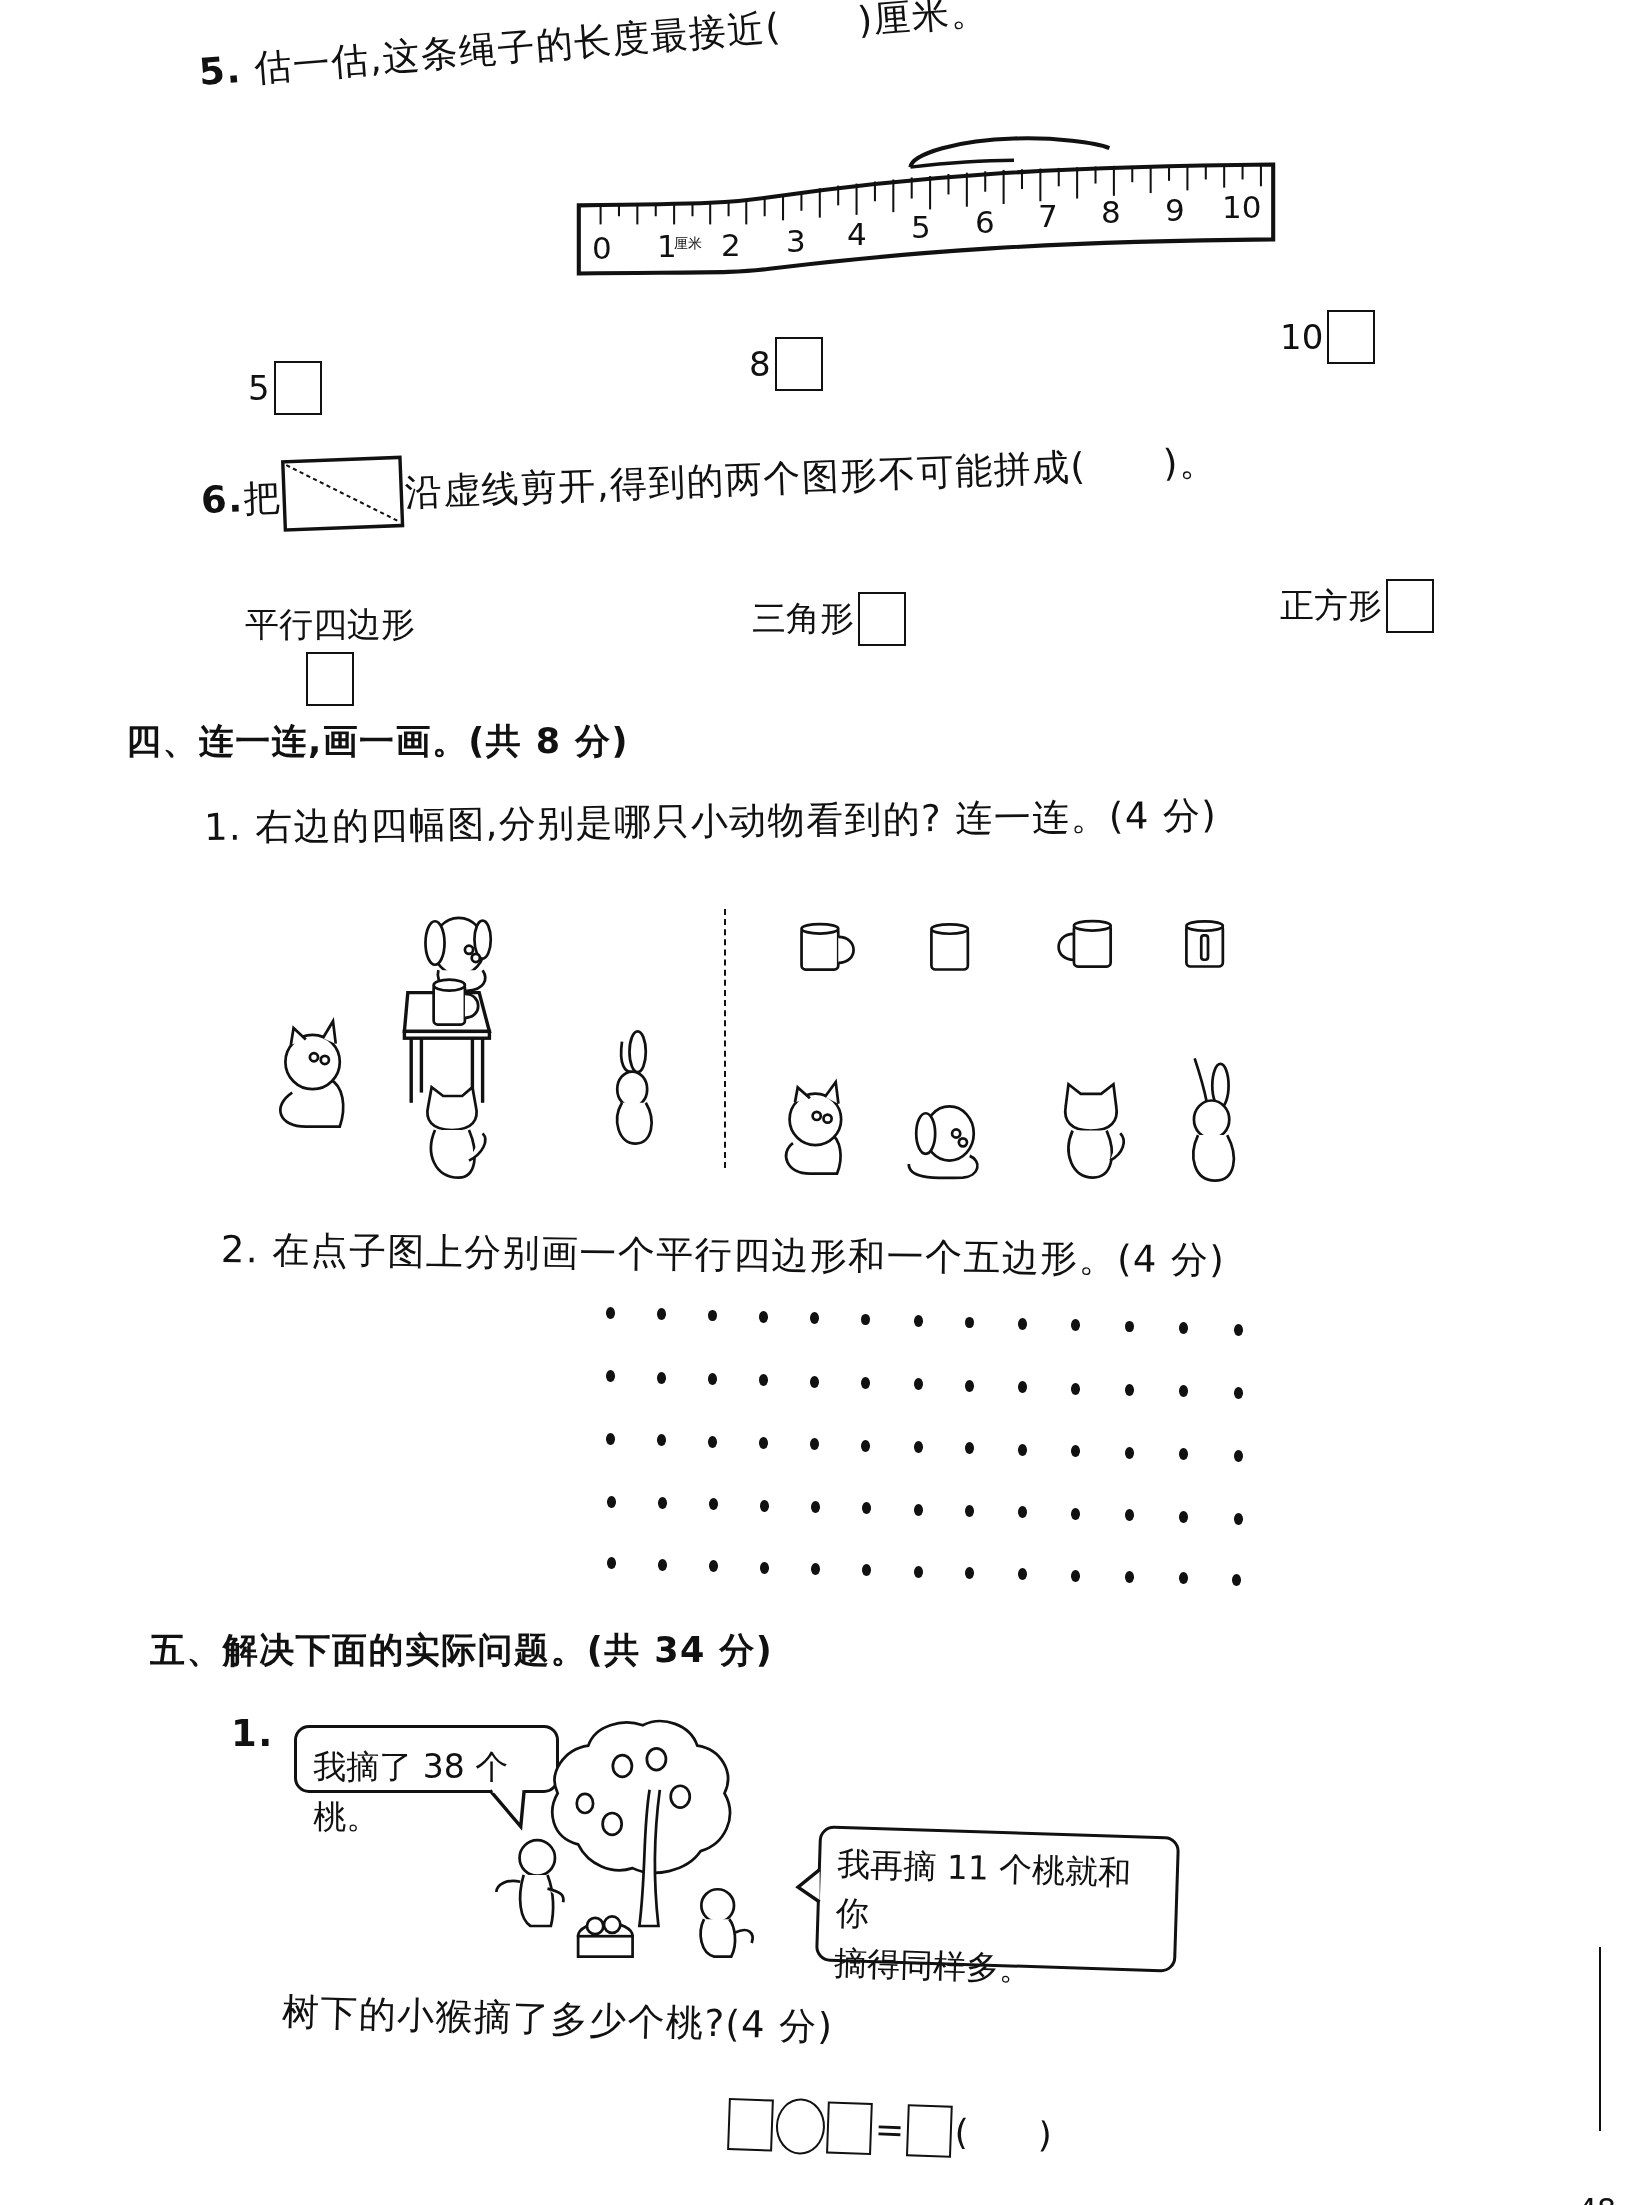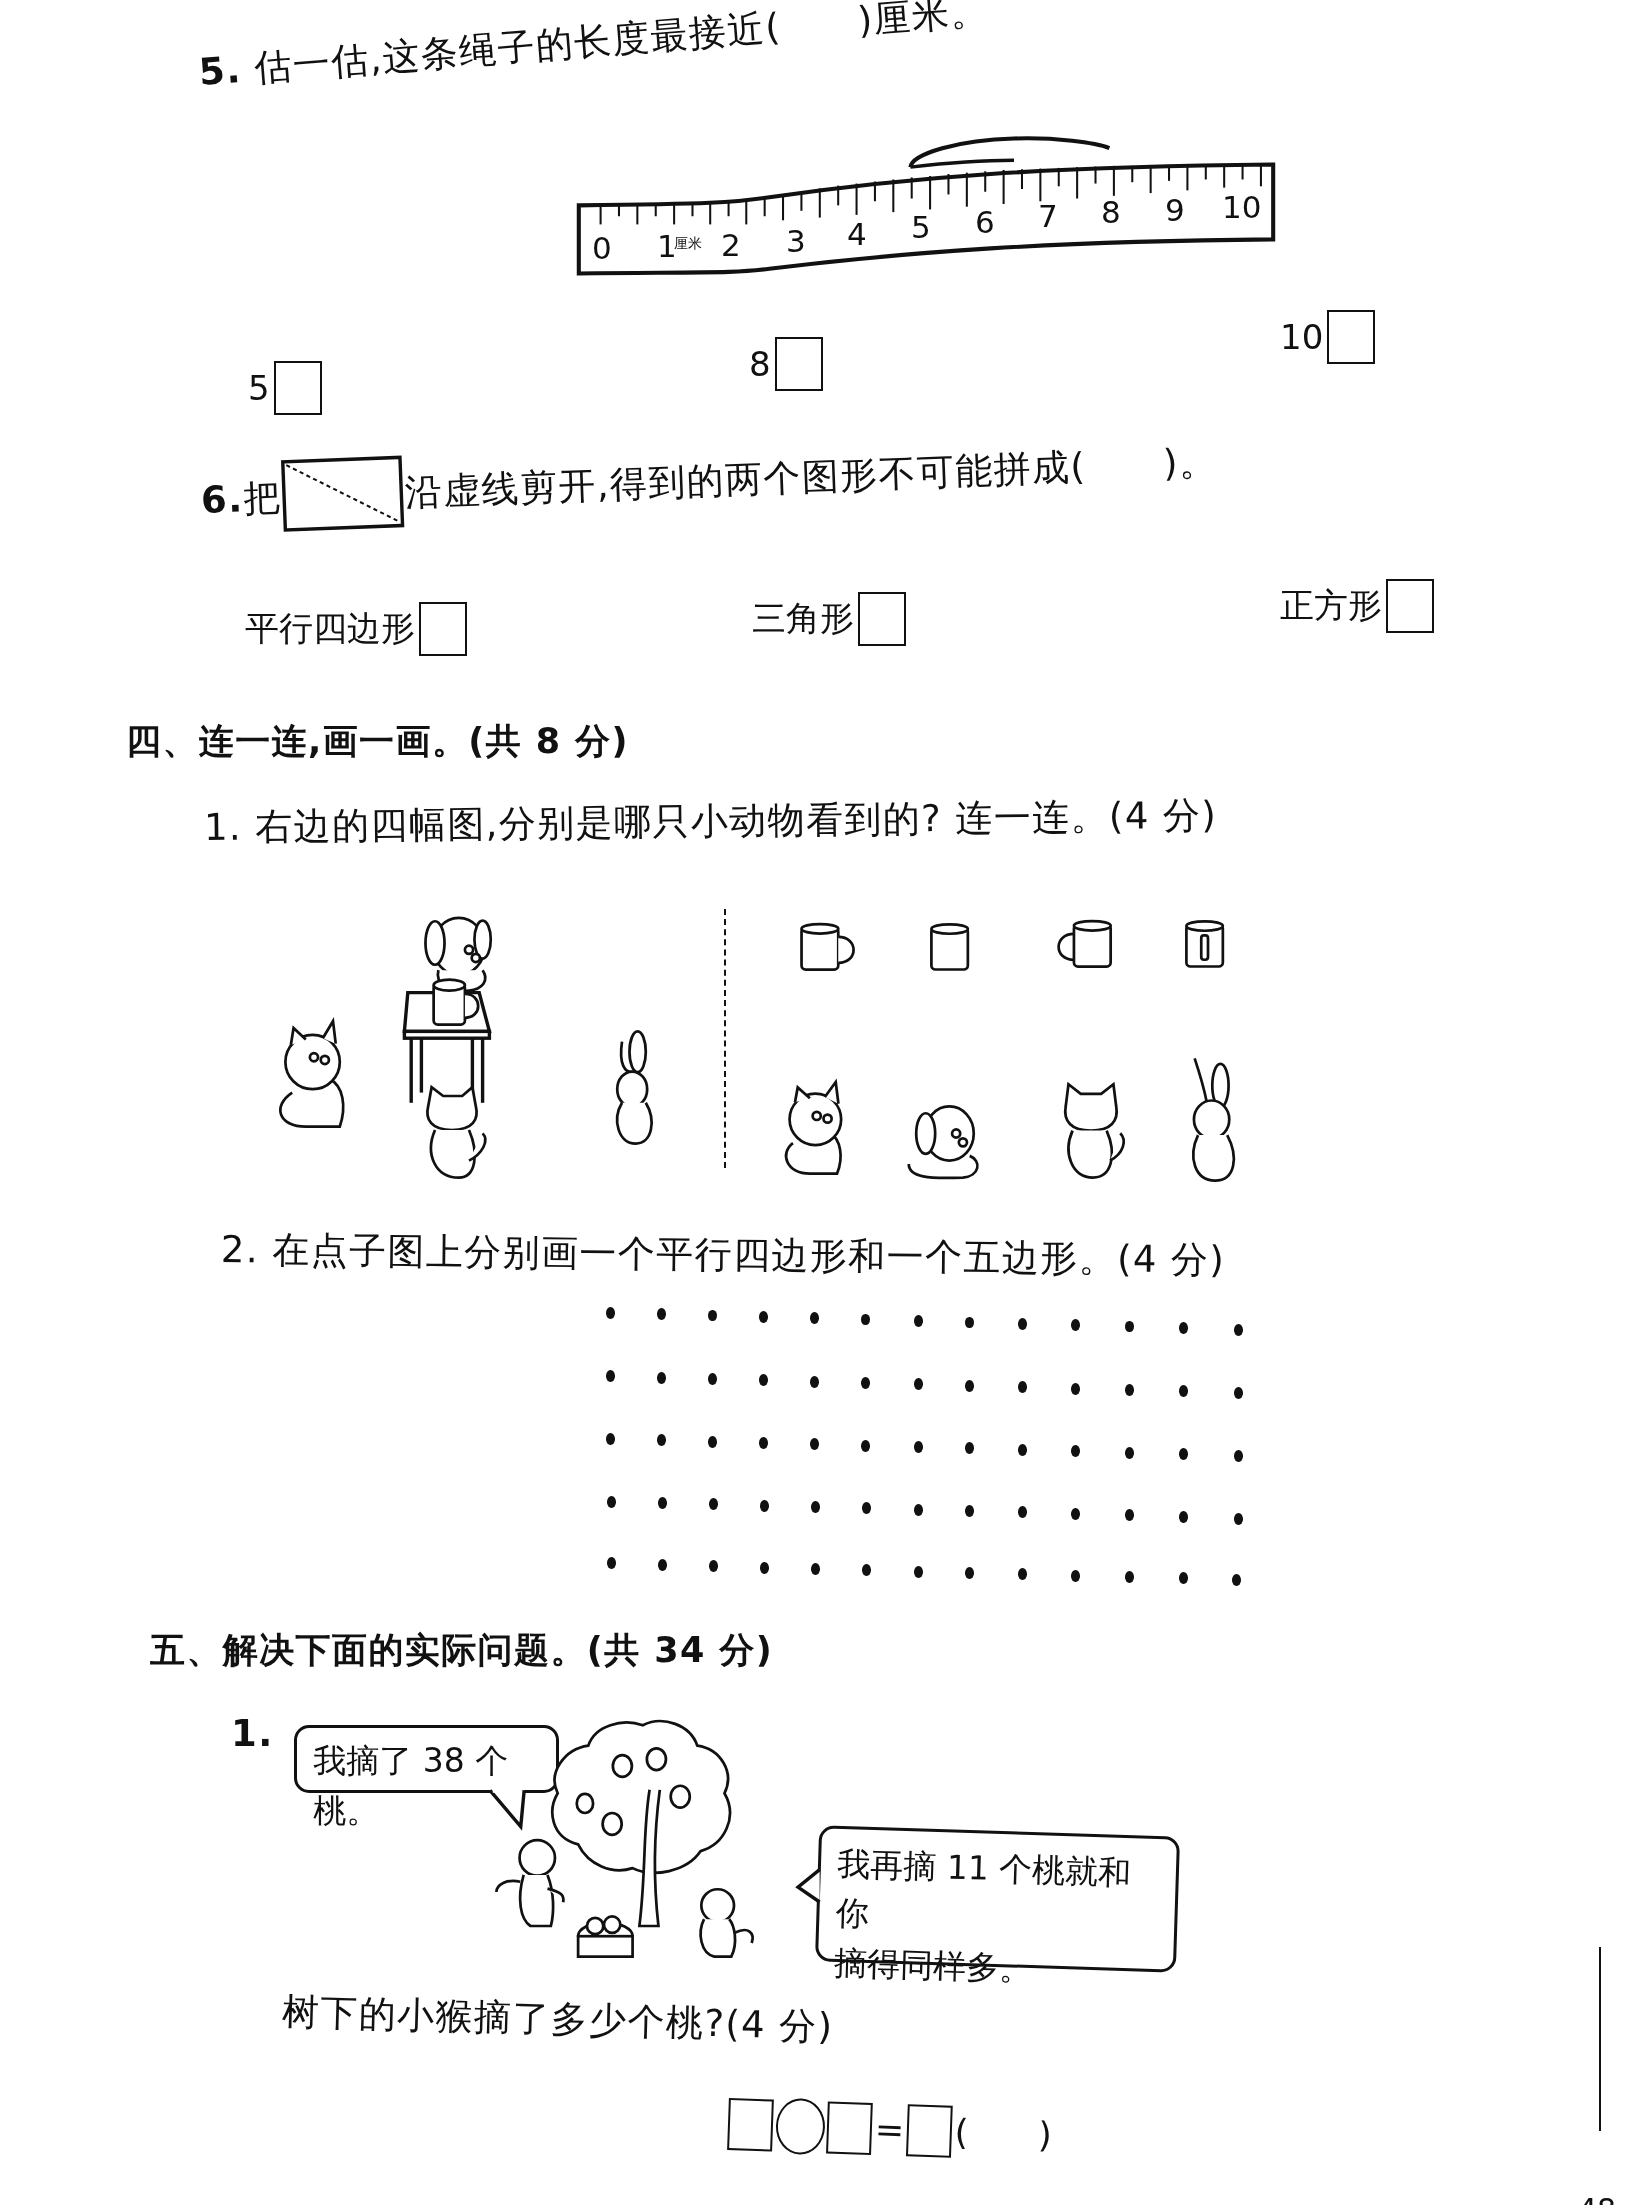--- a/index.html
+++ b/index.html
@@ -104,21 +104,21 @@
 <div class="abs q" style="left:201px; top:463px; display:flex; align-items:center; transform:rotate(-2.2deg); transform-origin:left center;">
   <span style="font-weight:bold;">6.</span>
   <span>把</span>
   <svg style="position:relative;" width="123" height="75" viewBox="0 0 180 110">
     <rect x="3" y="3" width="172" height="100" fill="#fff" stroke="#111" stroke-width="5"></rect>
     <line x1="8" y1="8" x2="172" y2="98" stroke="#111" stroke-width="3" stroke-dasharray="6,5"></line>
   </svg>
   <span>沿虚线剪开,得到的两个图形不可能拼成(　　)。</span>
 </div>
 
-<div class="abs opt" style="left:245px; top:602px;">
+<div class="abs opt" style="left:245px; top:602px;flex-direction:column;">
   <span>平行四边形</span>
   <span class="box"></span>
 </div>
 <div class="abs opt" style="left:752px; top:592px;">
   <span>三角形</span>
   <span class="box"></span>
 </div>
 <div class="abs opt" style="left:1280px; top:579px;">
   <span>正方形</span>
   <span class="box"></span>
@@ -313,21 +313,21 @@
   <div class="dot" style="left:465px;top:263px"></div>
   <div class="dot" style="left:519px;top:264px"></div>
   <div class="dot" style="left:573px;top:265px"></div>
   <div class="dot" style="left:626px;top:267px"></div>
 </div>
 
 <div class="abs sec" style="left:150px; top:1627px;">五、解决下面的实际问题。(共 34 分)</div>
 
 <div class="abs q" style="left:231px; top:1712px; font-weight:bold;">1.</div>
 
-<div class="bubble" style="left:294px; top:1725px; width:265px; height:68px; padding-top:8px;">
+<div class="bubble" style="left:294px; top:1725px; width:265px; height:68px; padding-top:14px;">
   <span>我摘了 38 个桃。</span>
 </div>
 <svg style="left:490px; top:1789px;" width="41" height="41" viewBox="0 0 60 60">
   <path d="M0,2 L45,55 L50,2" fill="#fff" stroke="#111" stroke-width="5"></path>
   <line x1="4" y1="2" x2="46" y2="2" stroke="#fff" stroke-width="7"></line>
 </svg>
 
 <svg style="left:476px; top:1708px;" width="354" height="259" viewBox="0 0 520 380">
   <g stroke="#111" stroke-width="4" fill="#fff">
     <path d="M150,200 C110,190 105,150 120,125 C105,95 130,60 165,55 C175,25 215,15 245,25 C275,10 315,25 325,55 C360,60 380,95 365,125 C385,160 365,200 330,210 C310,240 260,250 230,235 C200,245 165,230 150,200 Z"></path>

